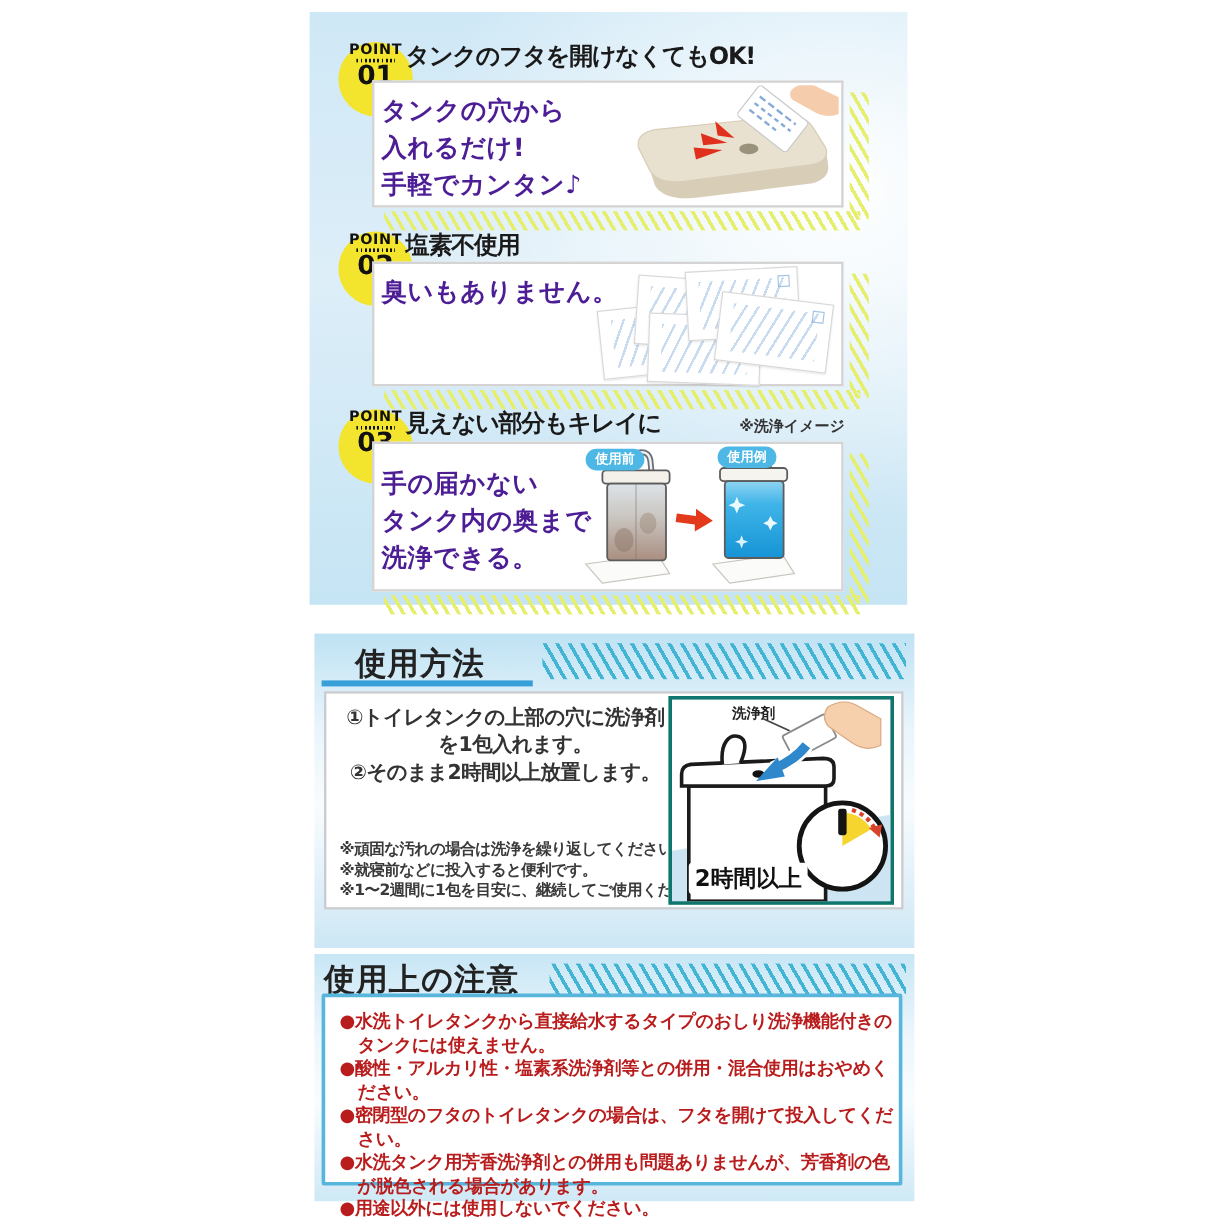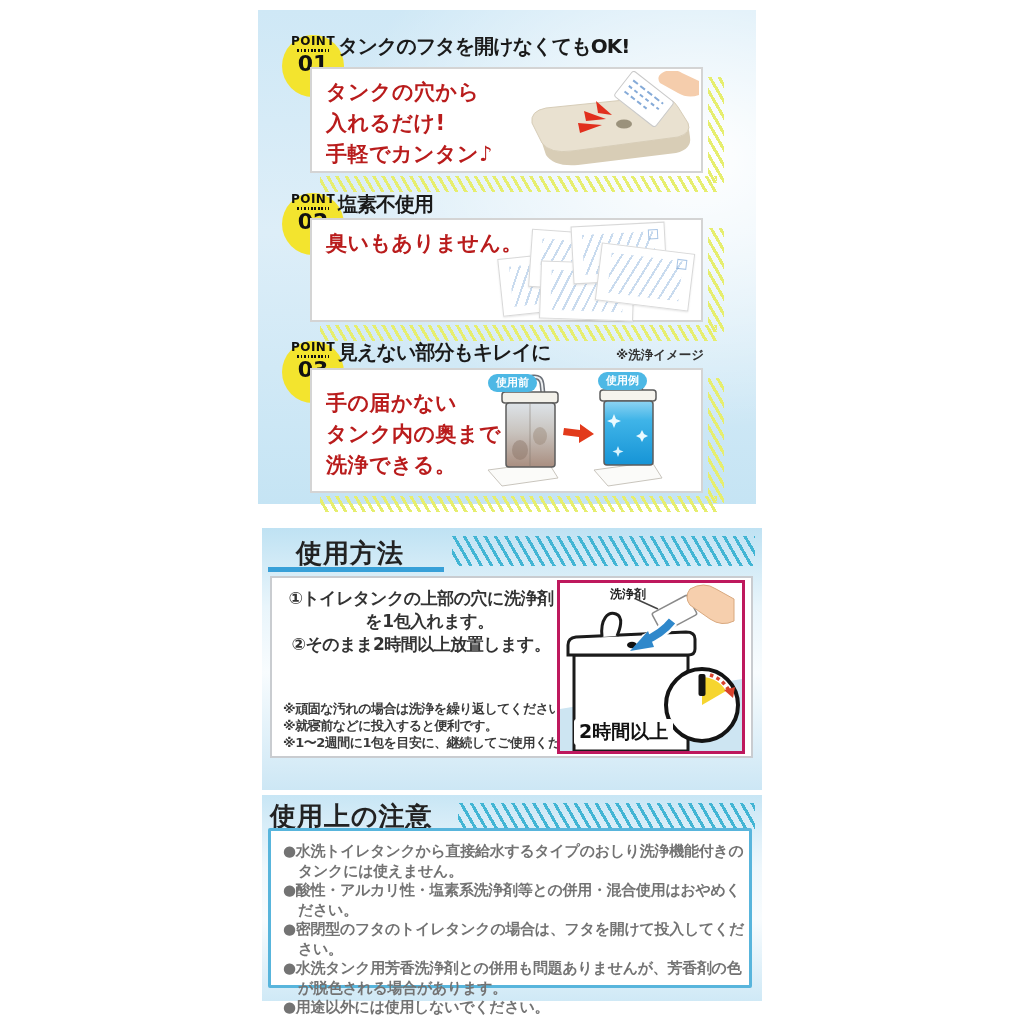--- a/index.html
+++ b/index.html
@@ -23,21 +23,21 @@
             letter-spacing:-1px;white-space:nowrap;text-align:right;}
   .p1 .headline{top:13px}.p2 .headline{top:11px}.p3 .headline{top:9px}
   .img-note{position:absolute;left:358px;top:17px;font-size:12.5px;font-weight:700;color:#333;white-space:nowrap;}
   .wbox{position:absolute;left:52px;width:393px;background:#fff;border:2px solid #d4d4d4;box-sizing:border-box;}
   .p1 .wbox{top:47px;height:106px}.p2 .wbox{top:38px;height:104px}.p3 .wbox{top:38px;height:125px}
   .stripe{position:absolute;background-image:repeating-linear-gradient(60deg,transparent 0 5px,#e6ee6e 5px 8px);}
   .sv{width:16px}.sh{height:16px}
   .p1 .sv{left:450px;top:57px;height:106px}.p1 .sh{left:62px;top:156px;width:397px}
   .p2 .sv{left:450px;top:48px;height:104px}.p2 .sh{left:62px;top:145px;width:397px}
   .p3 .sv{left:450px;top:48px;height:125px}.p3 .sh{left:62px;top:166px;width:397px}
-  .body-text{position:absolute;left:14px;top:8px;font-size:21px;font-weight:800;color:#b91c1c;
+  .body-text{position:absolute;left:6px;top:8px;font-size:21px;font-weight:800;color:#4c1d95;
              line-height:31px;letter-spacing:.5px;white-space:nowrap;}
   .p3 .body-text{top:18px}
   .art1{position:absolute;left:200px;top:2px;width:187px;height:98px;}
   .art2{position:absolute;left:186px;top:4px;width:203px;height:92px;}
   .packet{position:absolute;width:92px;height:56px;background:#fff;border:1px solid #d8d8d8;
           box-shadow:0 1px 2px rgba(0,0,0,.10);}
   .packet::before{content:"";position:absolute;left:10px;right:10px;top:8px;bottom:8px;
           background:repeating-linear-gradient(115deg,#93b7de 0 2px,transparent 2px 9px);opacity:.5;}
   .packet::after{content:"";position:absolute;right:6px;top:6px;width:8px;height:8px;
           border:1.5px solid #6f9ed3;opacity:.6;}
@@ -62,30 +62,30 @@
   .tstripe{position:absolute;background-image:repeating-linear-gradient(60deg,transparent 0 6px,#42b5d4 6px 9px);}
   .panel-usage .tstripe{left:190px;top:8px;width:303px;height:30px}
   .panel-caution .tstripe{left:196px;top:8px;width:297px;height:28px}
   .usage-box{position:absolute;left:8px;top:48px;width:483px;height:182px;background:#fff;
              border:2px solid #c9ccd0;box-sizing:border-box;}
   .steps{position:absolute;left:13px;top:9px;width:272px;font-size:17px;font-weight:800;color:#333;
          line-height:23px;letter-spacing:-.5px;text-align:center;}
   .step{padding-left:1em;text-indent:-1em;}
   .notes{position:absolute;left:11px;top:122px;font-size:13px;font-weight:700;color:#3a3a3a;
          line-height:17px;letter-spacing:-.5px;white-space:nowrap;}
-  .usage-art{position:absolute;left:285px;top:2px;width:188px;height:174px;border:3px solid #be185d;
+  .usage-art{position:absolute;left:285px;top:2px;width:188px;height:174px;border:3px solid #0f766e;
              background:#fff;box-sizing:border-box;}
   .usage-art svg{position:absolute;left:0;top:0;}
   .det-label{position:absolute;left:50px;top:3px;font-size:12px;font-weight:700;color:#222;white-space:nowrap;}
   .dur-label{position:absolute;left:14px;top:136px;font-size:19px;font-weight:900;color:#111;
              background:#fff;padding:0 5px;border-radius:3px;white-space:nowrap;}
   .caution-box{position:absolute;left:6px;top:33px;width:484px;height:160px;background:#fff;
                border:3px solid #58b5dc;border-radius:2px;box-sizing:border-box;}
   .caution-list{position:absolute;left:12px;top:11px;width:462px;font-size:15px;font-weight:700;
-                color:#737373;line-height:19.5px;letter-spacing:-.3px;}
+                color:#b91c1c;line-height:19.5px;letter-spacing:-.3px;}
   .citem{padding-left:1em;text-indent:-1em;}
 </style>
 </head>
 <body>
 
 <div class="page">
 
   <div class="panel panel-points">
 
     <div class="point p1">

